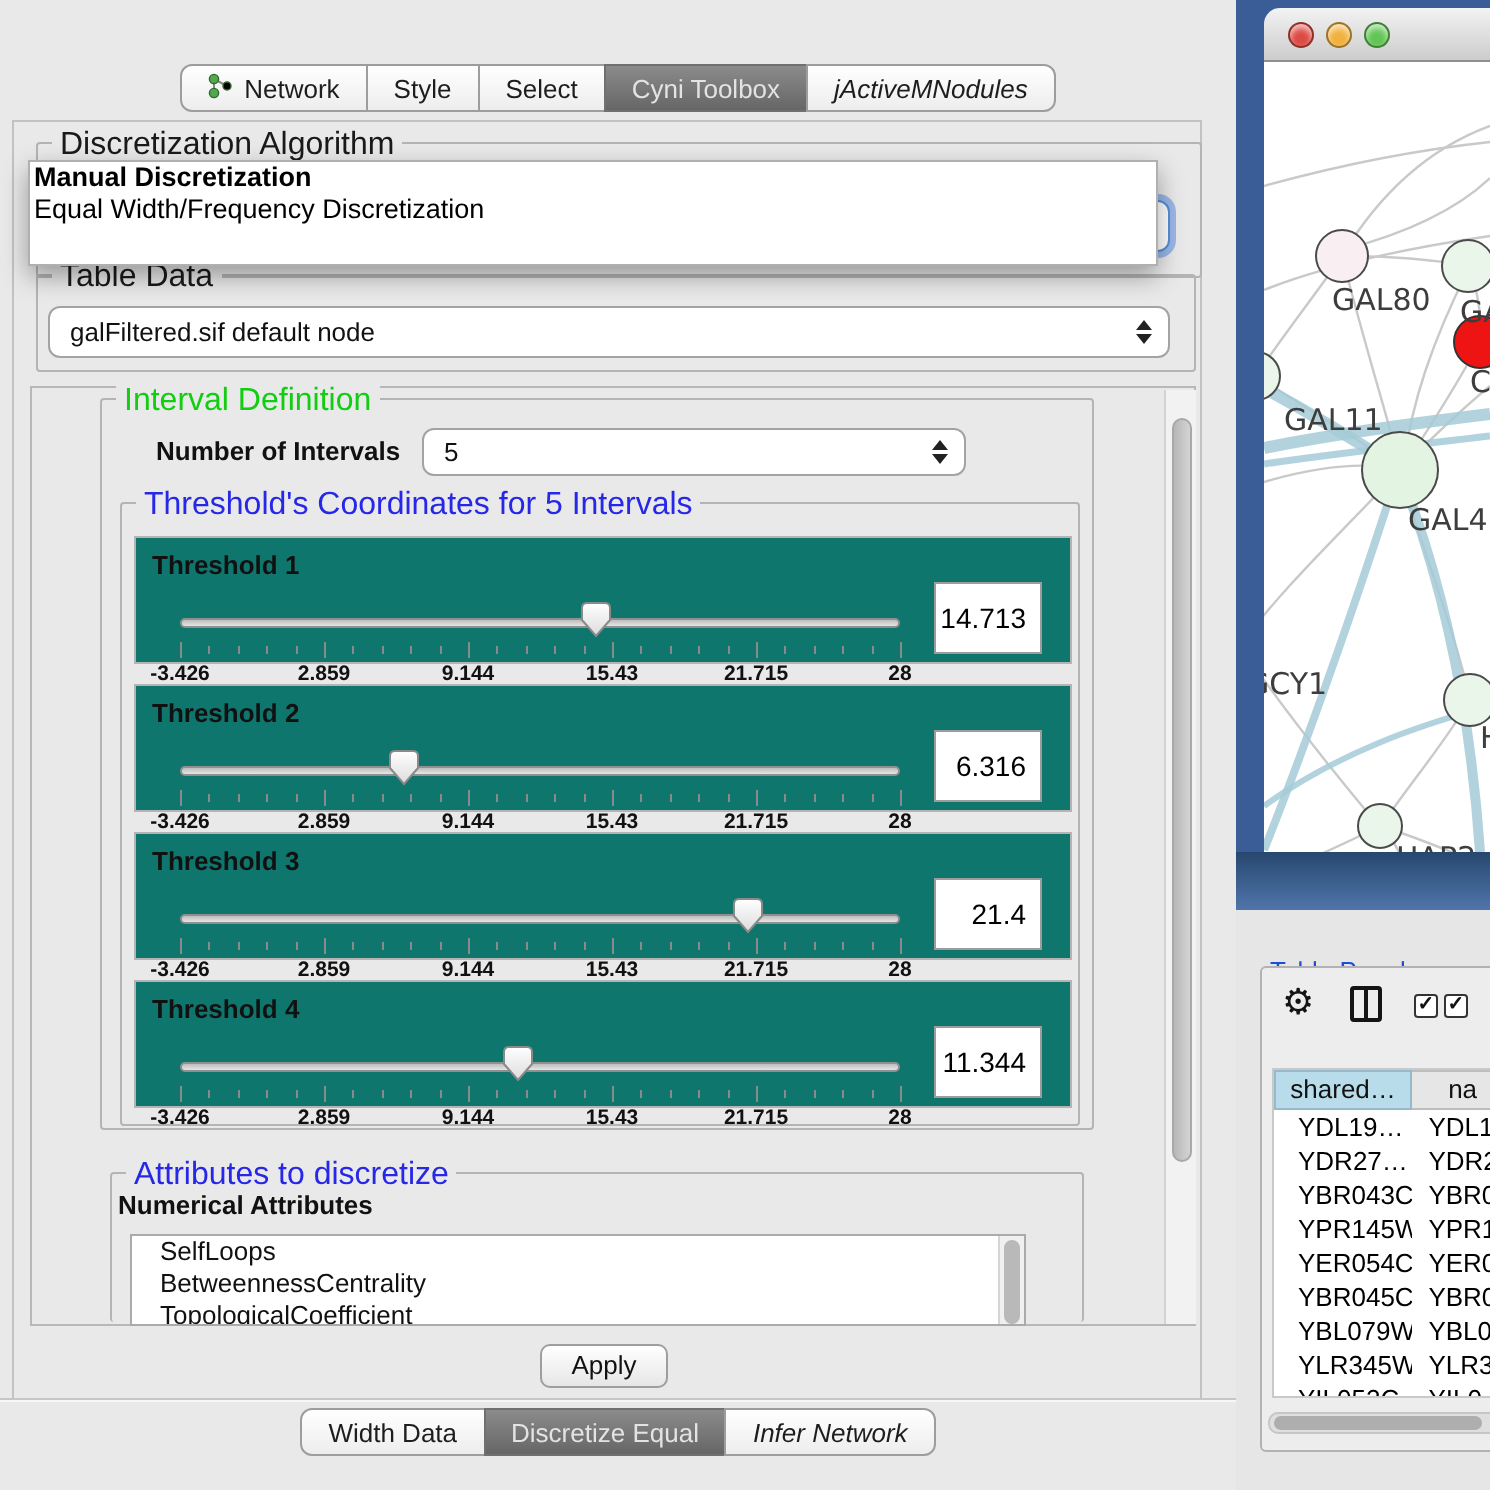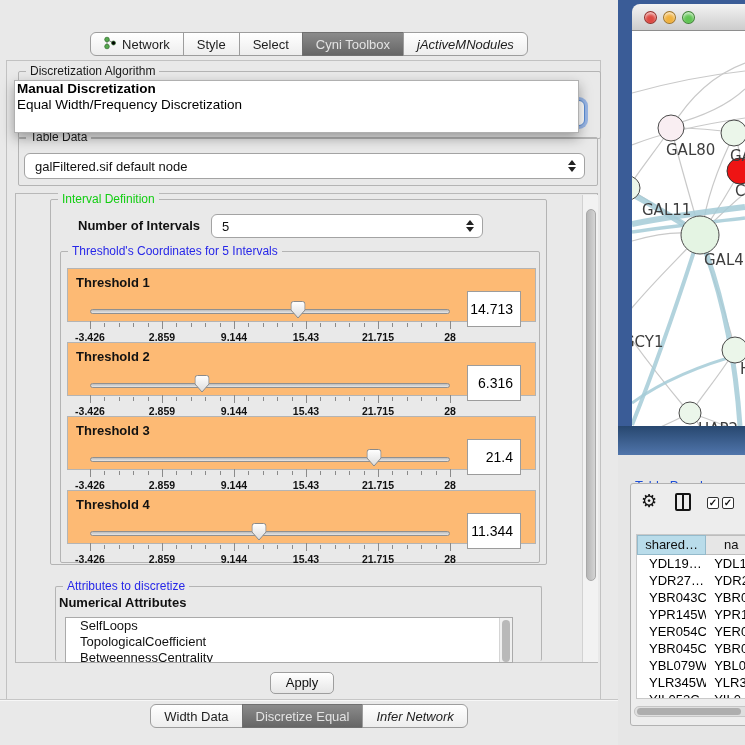--- a/index.html
+++ b/index.html
@@ -26,21 +26,21 @@
     background:linear-gradient(#ffffff,#ededed);
     border:1px solid #9d9d9d; margin-left:-1px; height:24px;
   }
   .seg:first-child { border-radius:6px 0 0 6px; margin-left:0; }
   .seg:last-child { border-radius:0 6px 6px 0;font-style:italic; }
   .seg.sel { background:linear-gradient(#8b8b8b,#666666); color:#e3e3e3; border-color:#707070; }
 
   
   .main { position:absolute; left:6px; top:60px; width:595px; height:640px; background:#e9e9e9; border:1px solid #c2c2c2; }
   .group { position:absolute; border:1px solid #b4b4b4; border-radius:2px; }
-  .gtitle { position:absolute; top:-8px; left:7px; background:#e9e9e9; padding:0 4px; font-size:12px; }
+  .gtitle { position:absolute; top:-8px; left:7px; background:#e9e9e9; padding:0 4px; font-size:16px; }
   .gtitle.black { color:#1a1a1a; }
   .gtitle.green { color:#12cd12; }
   .gtitle.blue  { color:#2727e8; }
 
   .combo { position:absolute; background:#ffffff; border:1px solid #a3a3a3; border-radius:6px; font-size:13px; color:#111; }
   .combo .val { position:absolute; left:10px; top:50%; transform:translateY(-50%); white-space:nowrap; }
   .spin { position:absolute; right:8px; top:50%; transform:translateY(-50%); width:8px; height:12px; }
   .spin:before, .spin:after { content:""; position:absolute; left:0; border-left:4px solid transparent; border-right:4px solid transparent; }
   .spin:before { top:0; border-bottom:5px solid #222; }
   .spin:after  { bottom:0; border-top:5px solid #222; }
@@ -53,21 +53,21 @@
   .overlay .opt { padding-left:2px; font-size:13.5px; line-height:16px; color:#000; white-space:nowrap; }
   .overlay .opt.bold { font-weight:bold; }
 
   
   .scrollpane { position:absolute; left:8px; top:132px; width:583px; height:470px; border:1px solid #b8b8b8; background:#e9e9e9; }
   .vscroll-track { position:absolute; left:566px; top:1px; width:16px; height:467px; background:#f2f2f2; border-left:1px solid #d2d2d2; }
   .vscroll-thumb { position:absolute; left:3px; top:14px; width:10px; height:372px; border-radius:5px;
                    background:linear-gradient(90deg,#b6b6b6,#d4d4d4); border:1px solid #a8a8a8; }
 
   
-  .th-panel { position:absolute; left:6px; width:469px; height:54px; border:1px solid #b4b4b4; background:#fdba74; }
+  .th-panel { position:absolute; left:6px; width:469px; height:64px; border:1px solid #b4b4b4; background:#0f766e; }
   .th-label { position:absolute; left:8px; top:6px; font-size:13px; font-weight:bold; color:#111; }
   .slider { position:absolute; left:22px; top:28px; width:360px; height:40px; }
   .track { position:absolute; left:0; right:0; top:12px; height:5px; border:1px solid #909090; border-radius:3px;
            background:linear-gradient(#bdbdbd,#e6e6e6); }
   .thumb { position:absolute; top:4px; width:15px; height:18px; transform:translateX(-50%); }
   .ticks { position:absolute; left:0; right:0; top:24px; height:9px; }
   .tick { position:absolute; top:2px; width:1px; height:4px; background:#8a8a8a; }
   .tick.major { top:0; height:8px; }
   .tick-labels { position:absolute; left:0; right:0; top:34px; height:12px; font-size:10.5px; font-weight:600; color:#111; }
   .tick-labels span { position:absolute; transform:translateX(-50%); white-space:nowrap; }
@@ -404,22 +404,22 @@
       </div>
 
       <div class="group" style="left:39px; top:392px; width:487px; height:75px; border-bottom:none;">
         <div class="gtitle blue">Attributes to discretize</div>
         <div class="attr-label">Numerical Attributes</div>
         <div class="attr-list" id="attr-list">
           <div class="list-scroll">
               <div class="list-thumb"></div>
             </div>
         <div class="attr-item">SelfLoops</div>
+            <div class="attr-item">BetweennessCentrality</div>
             <div class="attr-item">TopologicalCoefficient</div>
-            <div class="attr-item">BetweennessCentrality</div>
           </div>
       </div>
 
       <div class="vscroll-track">
         <div class="vscroll-thumb"></div>
       </div>
     </div>
 
     <div class="apply-btn">Apply</div>
   </div>

